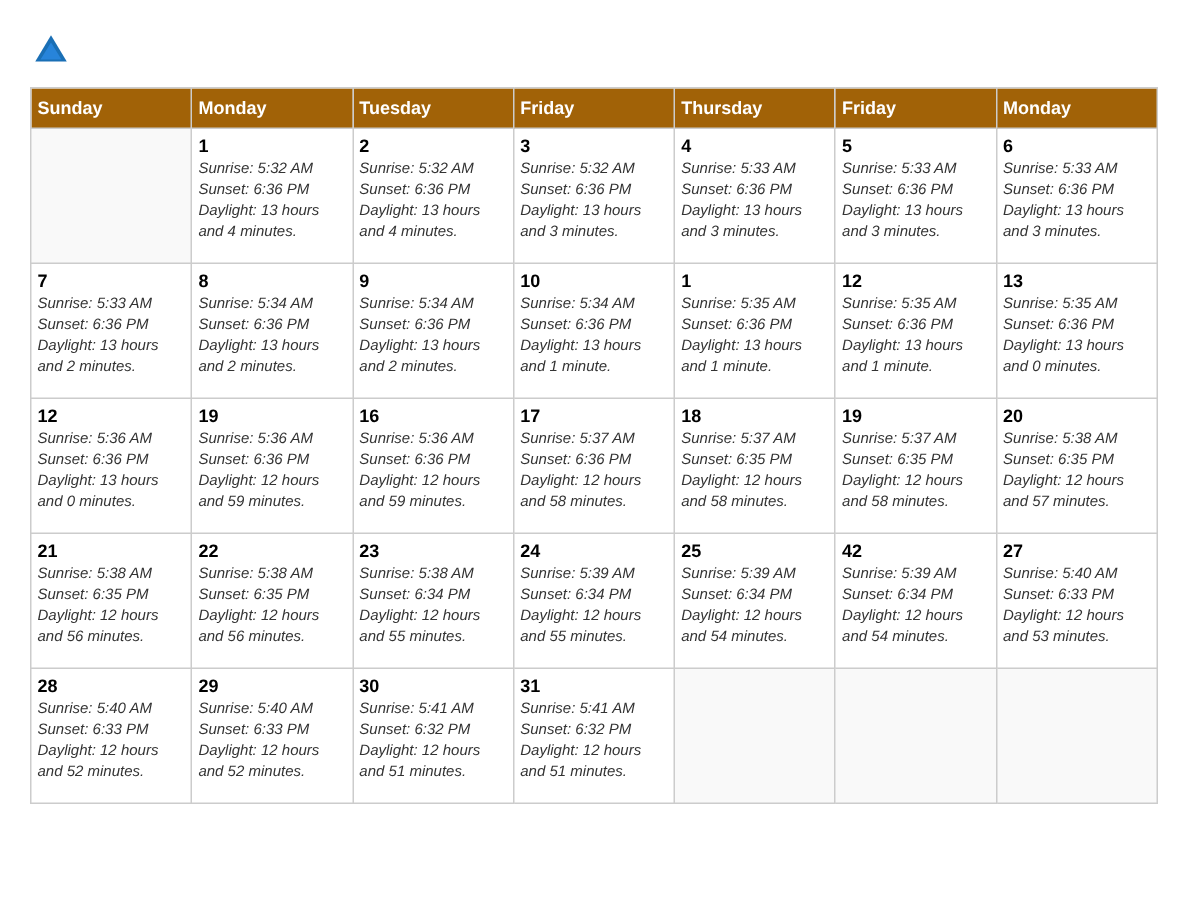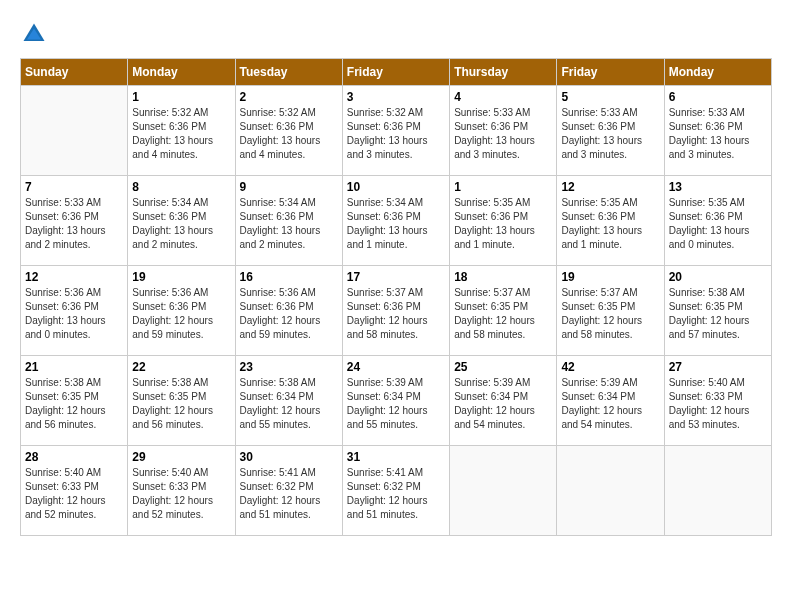--- a/index.html
+++ b/index.html
@@ -76,20 +76,21 @@
     .day-num {
       font-weight: bold;
       font-size: 12px;
       display: block;
       margin-bottom: 2px;
     }
     .day-info {
       font-size: 10px;
       line-height: 1.4;
       color: #333;
+      font-style: italic;
     }
     .empty-cell {
       background: #f9f9f9;
     }
   </style>
 </head>
 <body>
 
 <div class="header">
   <div class="logo">

